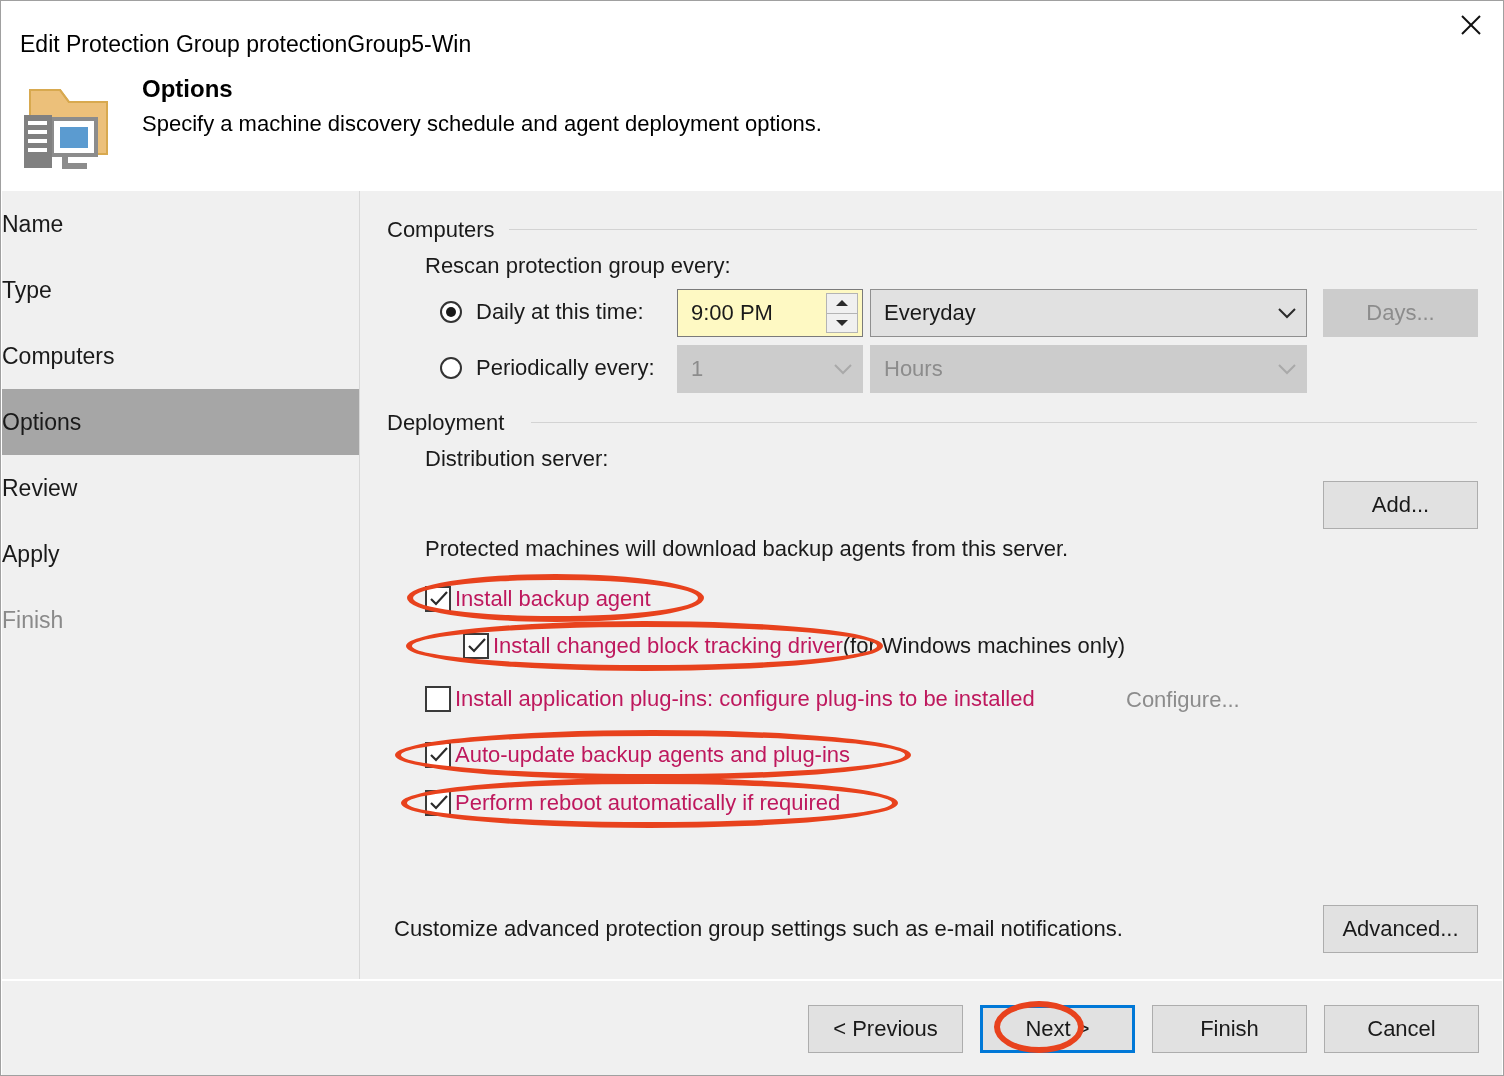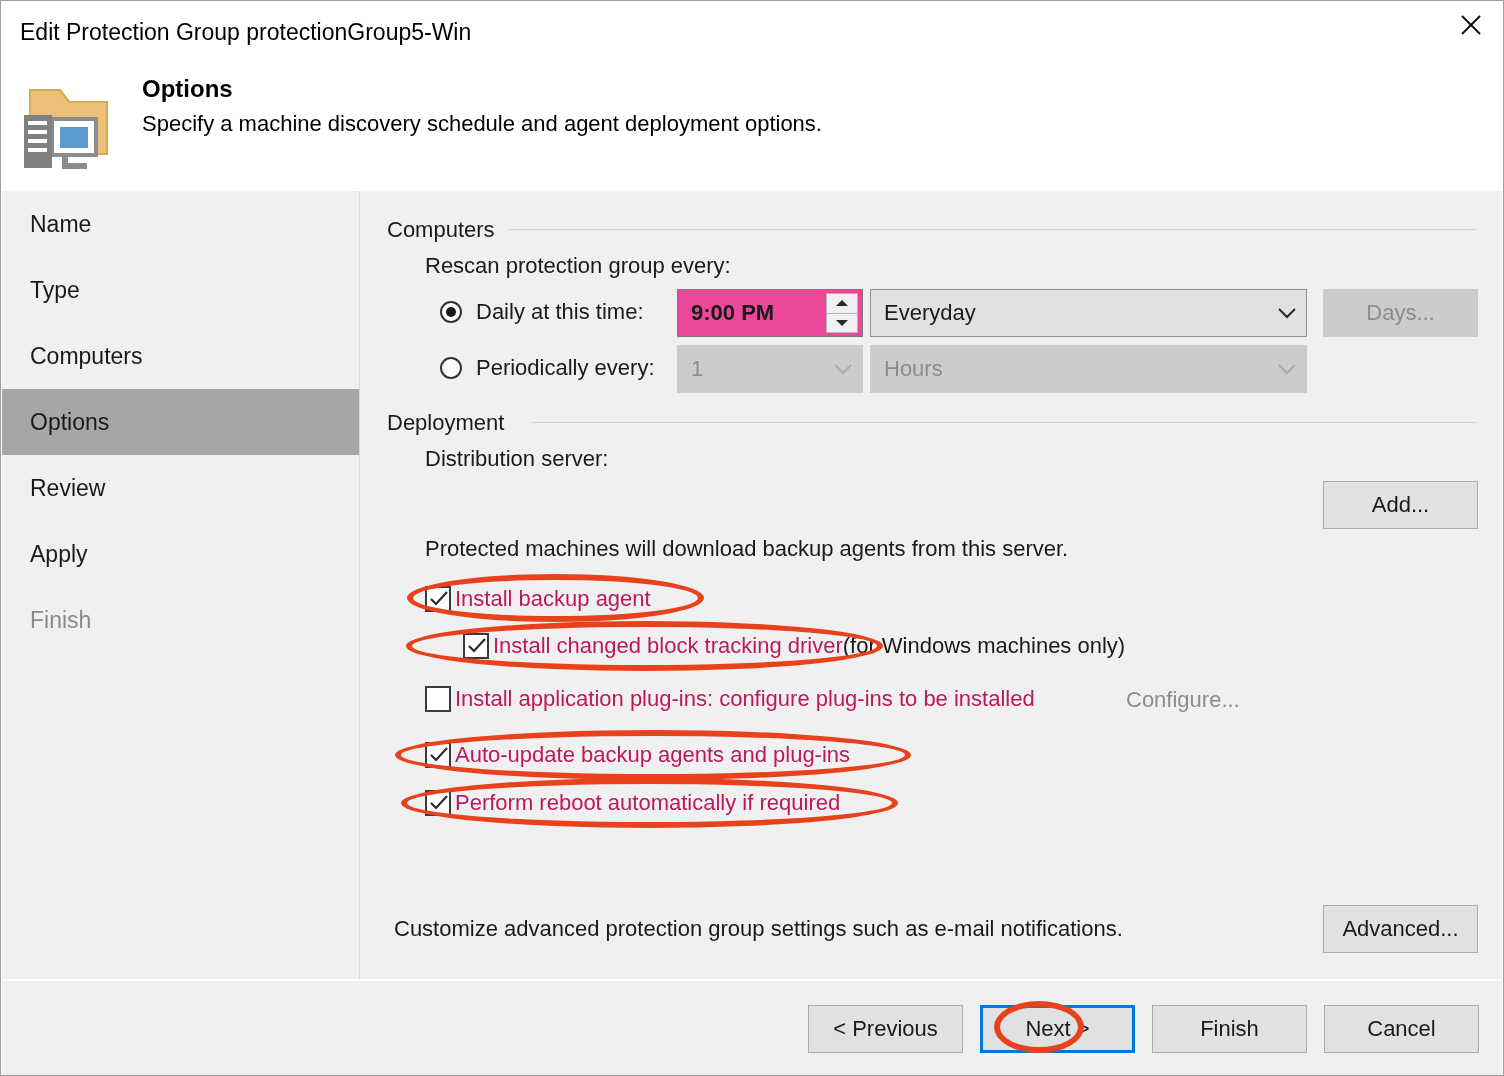--- a/index.html
+++ b/index.html
@@ -25,21 +25,21 @@
     position: absolute;
     left: 0; top: 0;
     width: 100%;
     height: 64px;
     background: #ffffff;
     box-sizing: border-box;
   }
   .titlebar-text {
     position: absolute;
     left: 19px;
-    top: 18px;
+    top: 30px;
     font-size: 23px;
     color: #000000;
     white-space: nowrap;
   }
   .close-btn {
     position: absolute;
     right: 0px;
     top: 1px;
     width: 64px;
     height: 46px;
@@ -96,21 +96,20 @@
     width: 358px;
     height: 100%;
     background: #f0f0f0;
     border-right: 1px solid #d8d8d8;
     box-sizing: border-box;
   }
   .side-item {
     position: relative;
     height: 66px;
     line-height: 66px;
-    padding-left: 28px;
     font-size: 23px;
     color: #1a1a1a;
     cursor: pointer;
     white-space: nowrap;
   }
   .side-item.active {
     background: #a6a6a6;
   }
   .side-item.disabled {
     color: #8a8a8a;
@@ -175,26 +174,25 @@
   }
   .radio-row span {
     margin-left: 14px;
     font-size: 22px;
     color: #1a1a1a;
   }
 
   
   .spin {
     position: absolute;
-    background: #ec4899;
+    background: #fef9c3;
     border: 1px solid #7a7a7a;
     box-sizing: border-box;
     display: flex;
     align-items: center;
-    font-weight: bold;
   }
   .spin .val {
     flex: 1;
     padding-left: 13px;
     font-size: 22px;
     color: #1a1a1a;
   }
   .spin .arrows {
     width: 32px;
     height: 100%;

